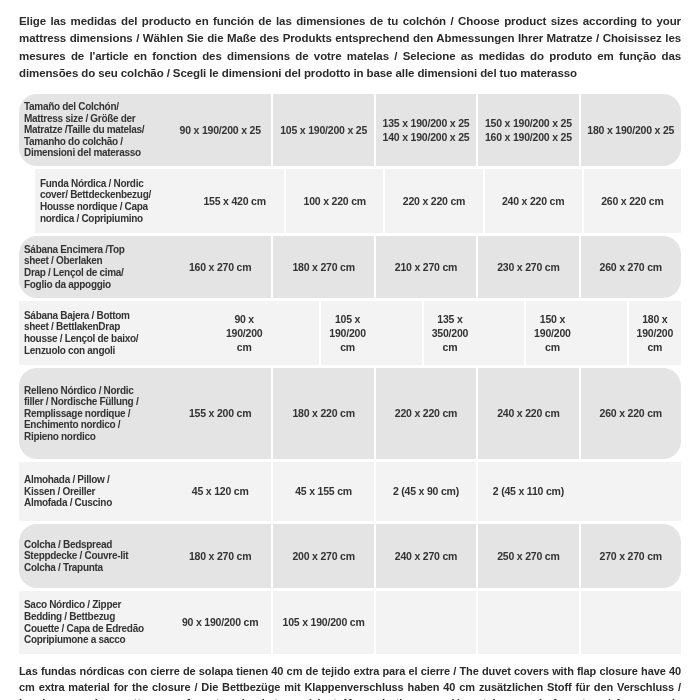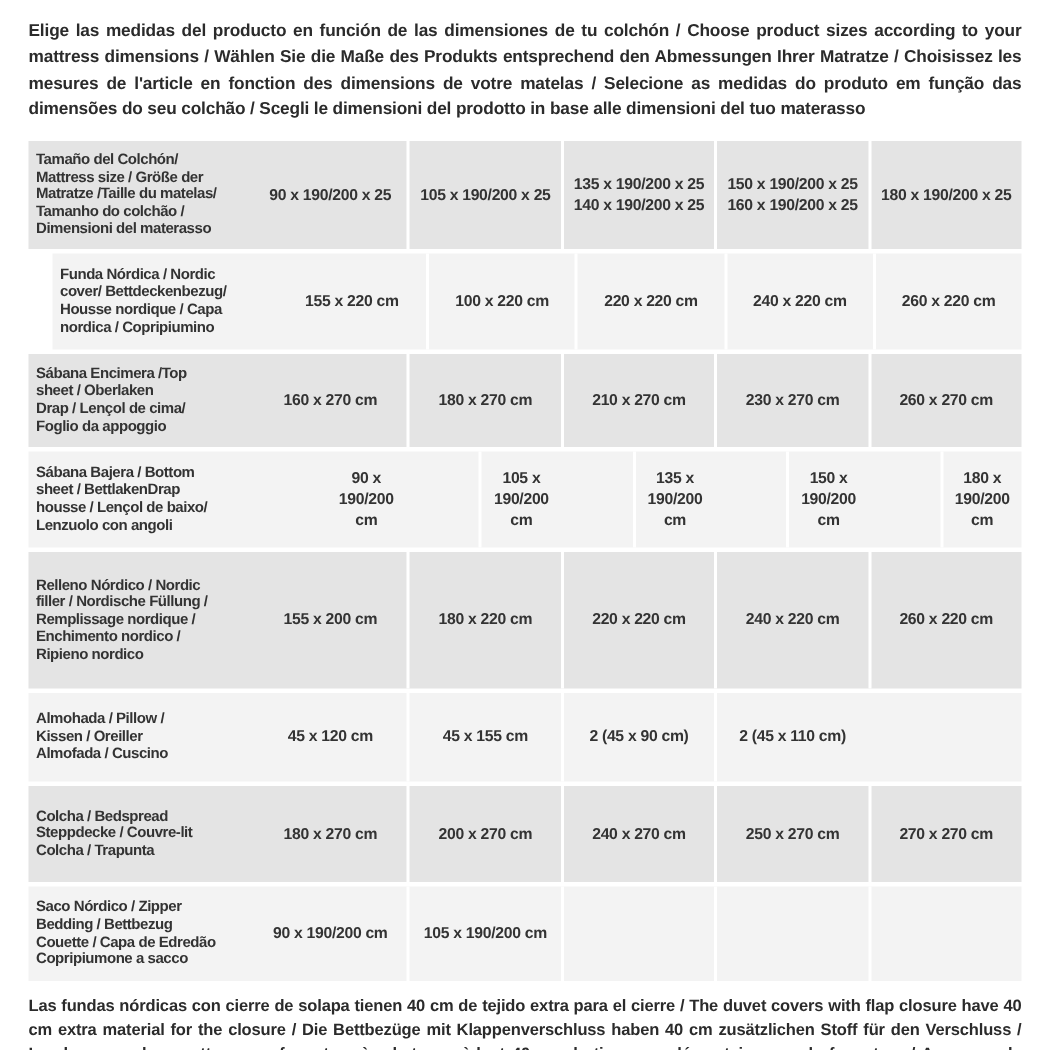--- a/index.html
+++ b/index.html
@@ -15,21 +15,21 @@
     text-align:justify;letter-spacing:-0.1px;
     margin:0 0 12px 0;
   }
   .size-table{width:662px;}
   .row{
     display:grid;
     grid-template-columns:150px repeat(5,1fr);
     margin-top:3px;
   }
   .row:first-child{margin-top:0;}
-  .row.odd{background:var(--row-odd,#e4e4e4);}
+  .row.odd{background:var(--row-odd,#e4e4e4);border-radius:18px;}
   .row.even{background:var(--row-even,#f3f3f3);}
   .r1{height:72px;}.r2{height:64px;margin-left:16px;}.r3{height:62px;}.r4{height:64px;gap:48px;}
   .r5{height:91px;}.r6{height:59px;}.r7{height:64px;}.r8{height:63px;}
   .cell{
     display:flex;align-items:center;
     color:var(--text,#333333);
     font-weight:bold;
     white-space:pre-line;
     overflow:hidden;
   }
@@ -73,21 +73,21 @@
       <div class="cell data">150 x 190/200 x 25
 160 x 190/200 x 25</div>
       <div class="cell data">180 x 190/200 x 25</div>
     </div>
 
     <div class="row even r2">
       <div class="cell label">Funda Nórdica /  Nordic
 cover/ Bettdeckenbezug/
 Housse nordique  / Capa
 nordica / Copripiumino</div>
-      <div class="cell data">155 x 220 cm</div>
+      <div class="cell data">155 x 420 cm</div>
       <div class="cell data">100 x 220 cm</div>
       <div class="cell data">220 x 220 cm</div>
       <div class="cell data">240 x 220 cm</div>
       <div class="cell data">260 x 220 cm</div>
     </div>
 
     <div class="row odd r3">
       <div class="cell label">Sábana Encimera /Top
 sheet / Oberlaken
 Drap / Lençol de cima/
@@ -99,21 +99,21 @@
       <div class="cell data">260 x 270 cm</div>
     </div>
 
     <div class="row even r4">
       <div class="cell label">Sábana Bajera / Bottom
 sheet / BettlakenDrap
 housse / Lençol de baixo/
 Lenzuolo con angoli</div>
       <div class="cell data">90 x 190/200 cm</div>
       <div class="cell data">105 x 190/200 cm</div>
-      <div class="cell data">135 x 190/200 cm</div>
+      <div class="cell data">135 x 350/200 cm</div>
       <div class="cell data">150 x 190/200 cm</div>
       <div class="cell data">180 x 190/200 cm</div>
     </div>
 
     <div class="row odd r5">
       <div class="cell label">Relleno Nórdico / Nordic
 filler / Nordische Füllung /
 Remplissage nordique /
 Enchimento nordico /
 Ripieno nordico</div>

